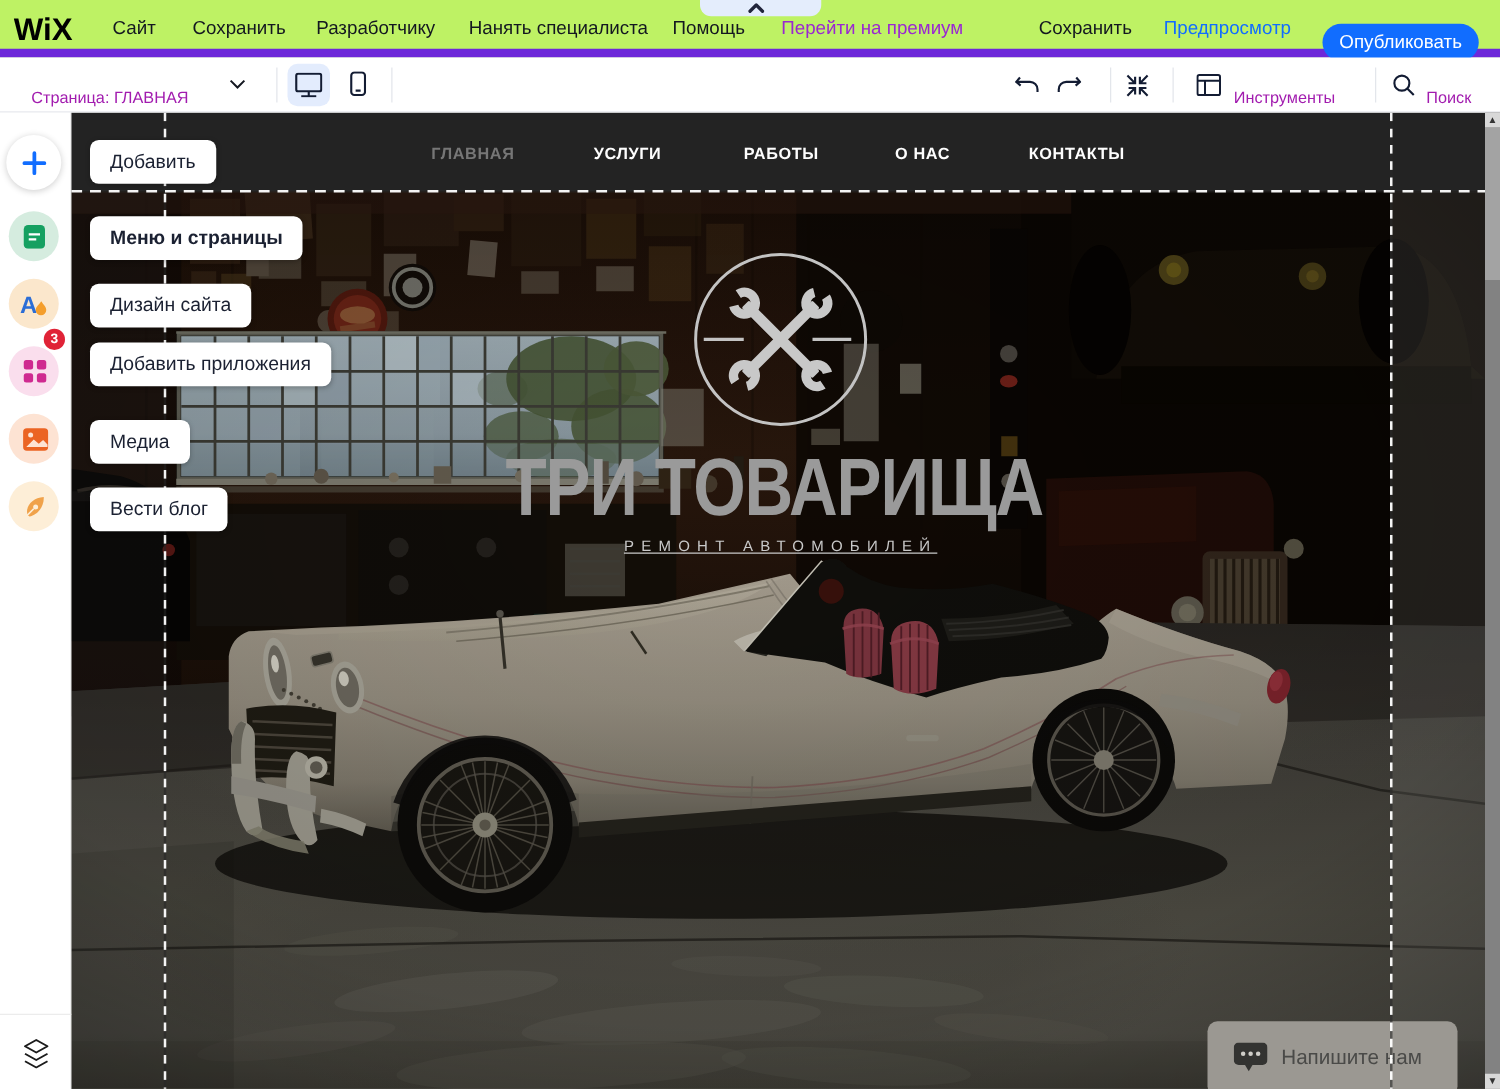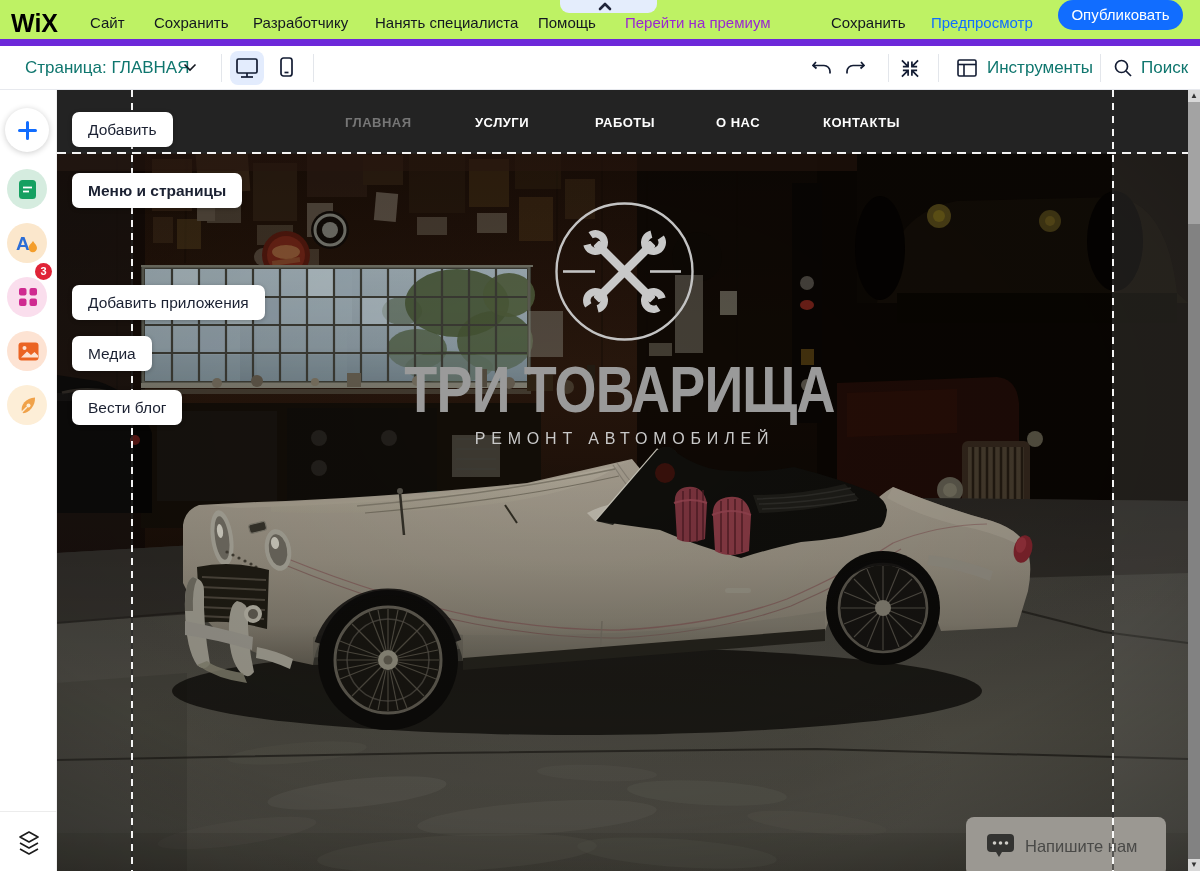--- a/index.html
+++ b/index.html
@@ -5,30 +5,30 @@
   * { margin:0; padding:0; box-sizing:border-box; }
   html,body { width:1200px; height:871px; overflow:hidden; background:#fff;
     font-family:"Liberation Sans", sans-serif; }
   .abs { position:absolute; }
 
   
   #topbar { position:absolute; left:0; top:0; width:1200px; height:46px; background:#bef264;
     border-bottom:7px solid #6d28d9; z-index:30; }
   .tmenu { position:absolute; top:0; height:28px; line-height:46px; font-size:15px; color:#131720; }
   #wixlogo { position:absolute; left:11px; top:8px; }
-  #pubbtn { position:absolute; right:17px; top:0; width:125px; height:30px; background:#116dff;
+  #pubbtn { position:absolute; right:17px; top:19px; width:125px; height:30px; background:#116dff;
     border-radius:16px; color:#fff; font-size:15px; text-align:center; line-height:30px; }
   #collapsetab { position:absolute; left:560px; top:0; width:97px; height:13px; background:#e4edfc;
     border-radius:0 0 9px 9px; z-index:31; }
   #collapsetab svg { position:absolute; left:38px; top:2px; }
 
   
   #toolbar2 { position:absolute; left:0; top:46px; width:1200px; height:44px; background:#fff;
     border-bottom:1px solid #e7e9ee; z-index:30; }
-  .t2txt { position:absolute; top:0; height:43px; line-height:43px; font-size:17px; color:#0f766e; }
+  .t2txt { position:absolute; top:10px; height:43px; line-height:43px; font-size:13px; color:#a21caf; }
   .vsep { position:absolute; top:8px; width:1px; height:28px; background:#e3e6eb; }
 
   
   #sidebar { position:absolute; left:0; top:90px; width:57px; height:781px; background:#fff;
     z-index:25; border-right:1px solid #f0f0f0; }
   .sicon { position:absolute; left:7px; width:40px; height:40px; border-radius:50%; }
 
   
   #canvas { position:absolute; left:57px; top:90px; width:1131px; height:781px; background:#131008; z-index:1; }
   #siteheader { position:absolute; left:0; top:0; width:1144px; height:63px; background:#232323; }
@@ -44,21 +44,21 @@
 
   
   .ebtn { position:absolute; background:#fff; border-radius:7px; font-size:15.5px; color:#1b2132;
     line-height:35px; height:35px; padding:0 16px; box-shadow:0 1px 4px rgba(0,0,0,.25); z-index:15; white-space:nowrap; }
 
   
   #title { position:absolute; left:0; top:267px; width:1131px; text-align:center; z-index:5;
     font-size:65px; font-weight:bold; color:#9a9a9a; letter-spacing:-1px; line-height:1;
     transform:translateX(-3px) scaleX(.83); }
   #subtitle { position:absolute; left:0; top:340px; width:1131px; text-align:center; z-index:5;
-    font-size:16px; color:#c9c9c9; letter-spacing:5.8px; transform:translateX(2px); }
+    font-size:12px; color:#c9c9c9; letter-spacing:5.8px; transform:translateX(2px);text-decoration:underline; }
 
   
   #chat { position:absolute; left:909px; top:727px; width:200px; height:60px; background:#9b9892;
     border-radius:8px; z-index:11; }
   #chat span { position:absolute; left:59px; top:20px; font-size:16.5px; color:#4a4a48; }
 
   
   #scroll { position:absolute; left:1188px; top:90px; width:12px; height:781px; background:#828282; z-index:40; }
   #scrollthumb { position:absolute; left:0; top:12px; width:12px; height:122px; background:#a3a3a3; }
   #scrollup { position:absolute; left:0; top:0; width:12px; height:12px; background:#d8d8d8; color:#333;
@@ -611,21 +611,22 @@
 
   <div id="title">ТРИ ТОВАРИЩА</div>
   <div id="subtitle">РЕМОНТ АВТОМОБИЛЕЙ</div>
 
   <div class="dashv" style="left:74px;"></div>
   <div class="dashv" style="left:1055px;"></div>
   <div class="dashh"></div>
 
   <div class="ebtn" style="left:15px; top:22px;">Добавить</div>
   <div class="ebtn" style="left:15px; top:83px;font-weight:bold;">Меню и страницы</div>
-  <div class="ebtn" style="left:15px; top:195px;">Добавить приложения</div>
+  <div class="ebtn" style="left:15px; top:137px;">Дизайн сайта</div>
+  <div class="ebtn" style="left:15px; top:184px;">Добавить приложения</div>
   <div class="ebtn" style="left:15px; top:246px;">Медиа</div>
   <div class="ebtn" style="left:15px; top:300px;">Вести блог</div>
 
   <div id="chat">
     <svg class="abs" style="left:21px; top:17px;" width="27" height="24" viewBox="0 0 27 24">
       <rect x="0" y="0" width="27" height="18" rx="4" fill="#333331"></rect>
       <path d="M9 18 L15 18 L12 23 Z" fill="#333331"></path>
       <circle cx="7.5" cy="9" r="1.8" fill="#cfcdc8"></circle>
       <circle cx="13.5" cy="9" r="1.8" fill="#cfcdc8"></circle>
       <circle cx="19.5" cy="9" r="1.8" fill="#cfcdc8"></circle>

